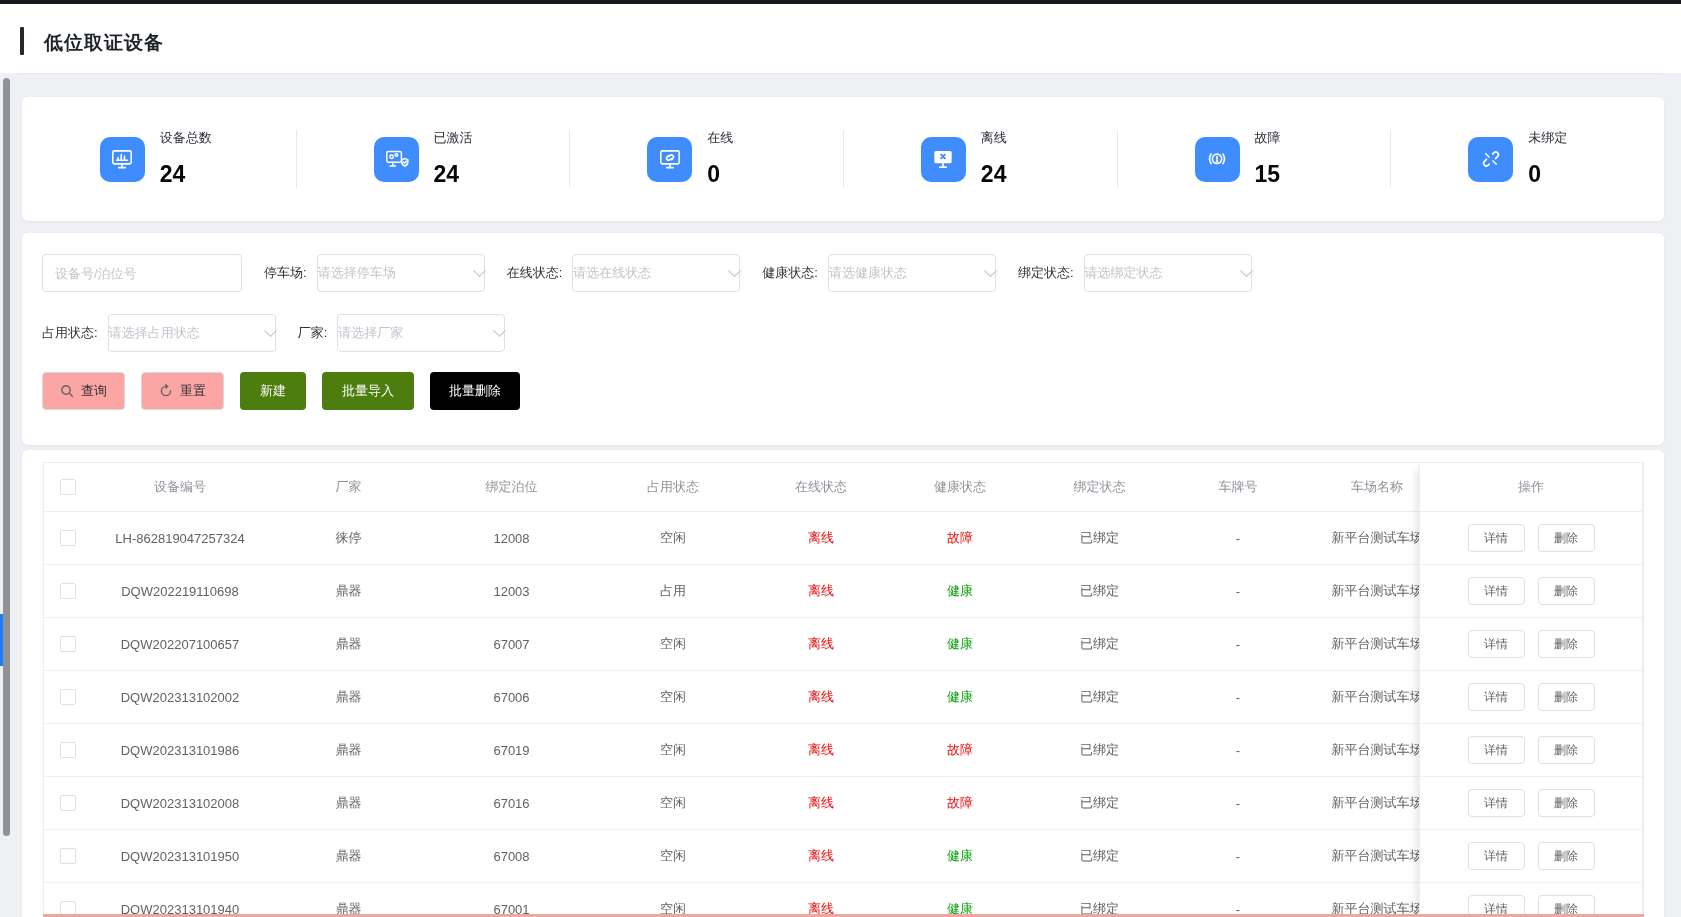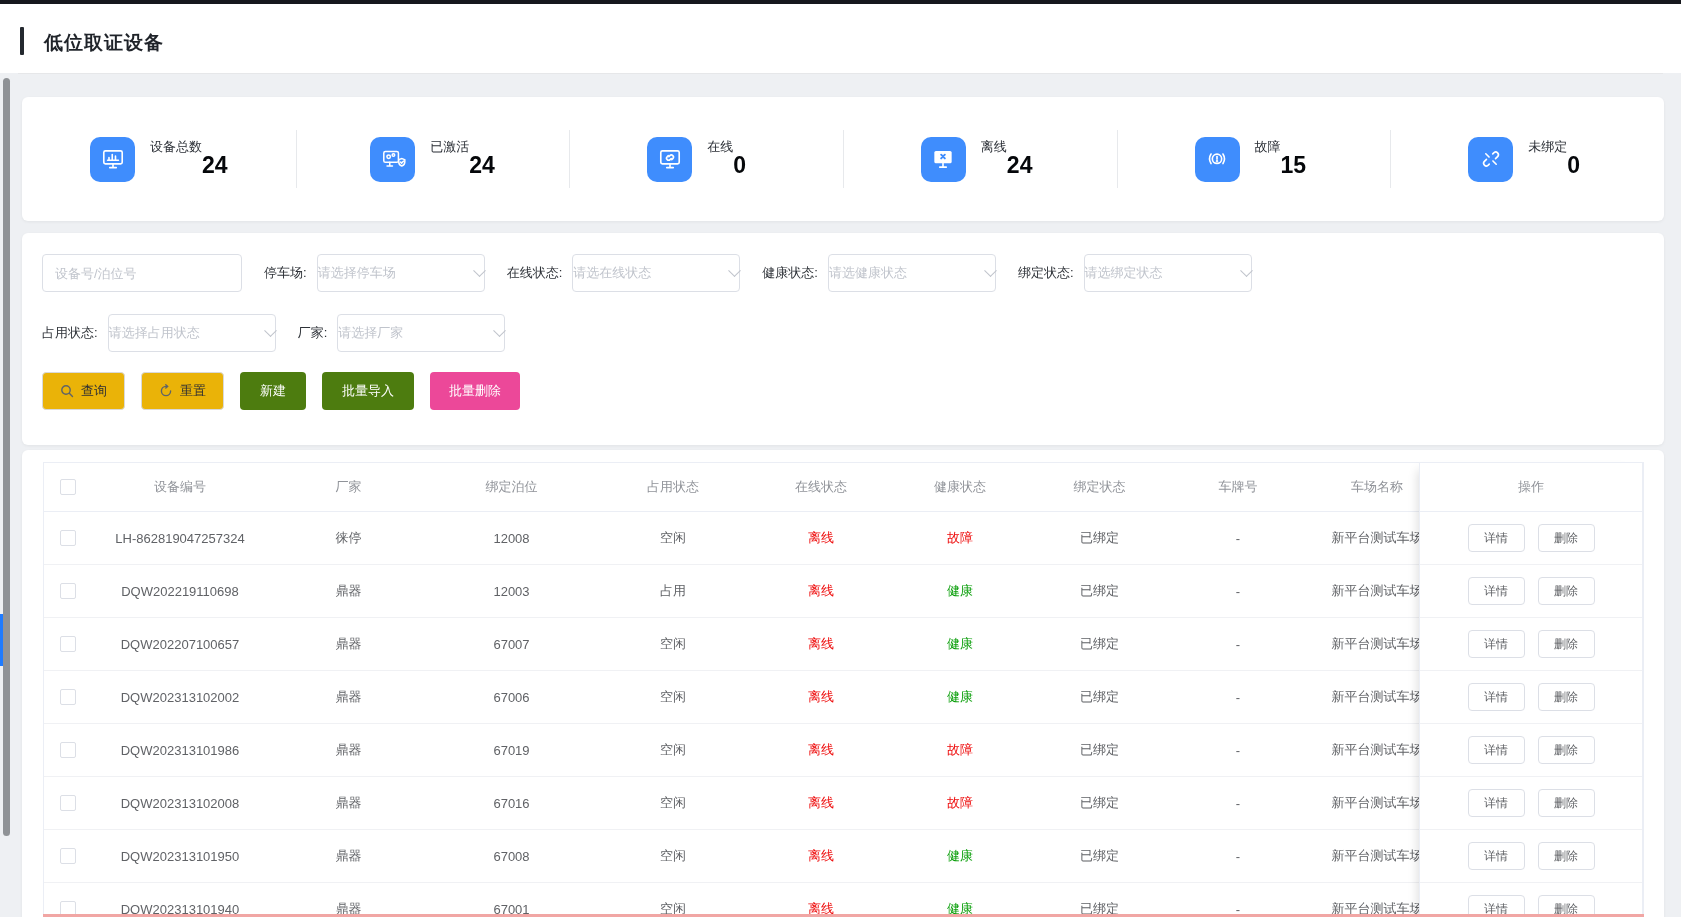--- a/index.html
+++ b/index.html
@@ -10,42 +10,42 @@
   .pagehead{position:absolute;top:4px;left:0;width:1681px;height:69px;background:#fff;}
   .title-accent{position:absolute;left:20px;top:23px;width:4px;height:28px;background:#24292f;border-radius:1px;}
   .page-title{position:absolute;left:44px;top:26px;font-size:19px;font-weight:600;color:#1f2329;letter-spacing:1px;}
   .head-divider{position:absolute;top:73px;left:18px;width:1645px;height:1px;background:#e6e7e9;}
   
   .card{background:#fff;border-radius:6px;box-shadow:0 1px 3px rgba(31,35,41,.06);}
   .stats-card{position:absolute;left:22px;top:97px;width:1642px;height:124px;display:flex;}
   .stat{flex:1;display:flex;align-items:center;justify-content:center;position:relative;}
   .stat + .stat::before{content:"";position:absolute;left:0;top:33px;bottom:33px;width:1px;background:#e7e9ec;}
   .stat-icon{width:45px;height:45px;border-radius:10px;background:#3f8dfd;display:flex;align-items:center;justify-content:center;margin-right:15px;flex:none;}
-  .stat-text{display:flex;min-width:58px;}
+  .stat-text{display:flex;flex-direction:column;min-width:58px;}
   .stat-label{font-size:13px;color:#2b2f36;}
   .stat-value{font-size:23px;font-weight:700;color:#05070a;line-height:1.2;margin-top:14px;}
   
   .filter-card{position:absolute;left:22px;top:233px;width:1642px;height:212px;}
   .f-row{position:absolute;left:20px;display:flex;align-items:center;}
   .f-row1{top:21px;} .f-row2{top:81px;text-align:right;} .f-row3{top:139px;gap:16px;}
   .f-label{font-size:13px;color:#2e3238;margin:0 10px 0 22px;white-space:nowrap;}
   .f-label.first{margin-left:0;}
   .tinput{width:174px;height:36px;border:1px solid #dcdfe6;border-radius:4px;padding:0 12px;font-size:13px;
           color:#606266;outline:none;font-family:inherit;}
   .tinput::placeholder{color:#c0c4cc;}
   .fselect{width:166px;height:36px;border:1px solid #dcdfe6;border-radius:4px;padding:0 0;display:flex;
            align-items:center;justify-content:space-between;background:#fff;cursor:pointer;}
   .fselect .ph{font-size:13px;color:#c0c4cc;white-space:nowrap;}
   .chev{width:8px;height:8px;border-right:1.5px solid #c0c4cc;border-bottom:1.5px solid #c0c4cc;
         transform:rotate(45deg) translate(-2px,-2px);flex:none;}
   .btn{height:38px;border-radius:4px;font-size:13px;display:inline-flex;align-items:center;justify-content:center;
        cursor:pointer;font-family:inherit;border:none;}
-  .btn-plain{background:#eab308;border:1px solid #d9d9d9;color:#303133;padding:18px 17px;gap:7px;align-items:center;}
+  .btn-plain{background:#fca5a5;border:1px solid #d9d9d9;color:#303133;padding:18px 17px;gap:7px;align-items:center;}
   .btn-blue{background:#4d7c0f;color:#fff;padding:1px 20px;}
-  .btn-red{background:#ec4899;color:#fff;padding:17px 19px;}
+  .btn-red{background:#000000;color:#fff;padding:17px 19px;}
   
   .table-card{position:absolute;left:22px;top:450px;width:1642px;height:478px;border-radius:6px 6px 0 0;overflow:hidden;}
   .table{position:absolute;left:21px;top:12px;width:1599px;bottom:0;border:1px solid #ebeef5;border-bottom:none;}
   .thead{display:flex;height:48px;align-items:center;font-size:13px;color:#909399;border-bottom:1px solid #ebeef5;background:#fff;}
   .trow{display:flex;height:52px;align-items:center;font-size:13px;color:#606266;border-bottom:1px solid #f0f1f4;background:#fff;}
   .cell{text-align:center;flex:none;}
   .w-check{width:48px;display:flex;justify-content:center;}
   .w-device{width:176px;}.w-vendor{width:161px;}.w-berth{width:165px;}.w-occupy{width:158px;}
   .w-online{width:138px;}.w-health{width:140px;}.w-bind{width:139px;}.w-plate{width:138px;}
   .w-park{width:140px;white-space:nowrap;overflow:visible;}

